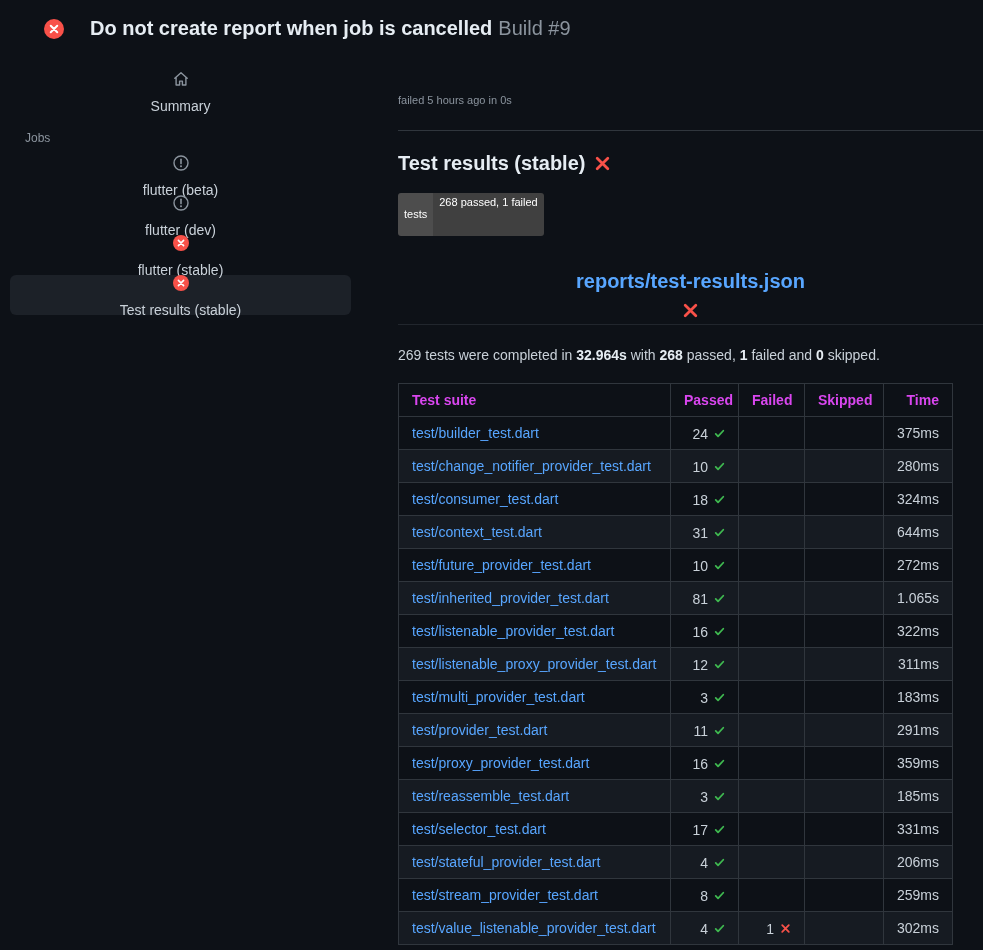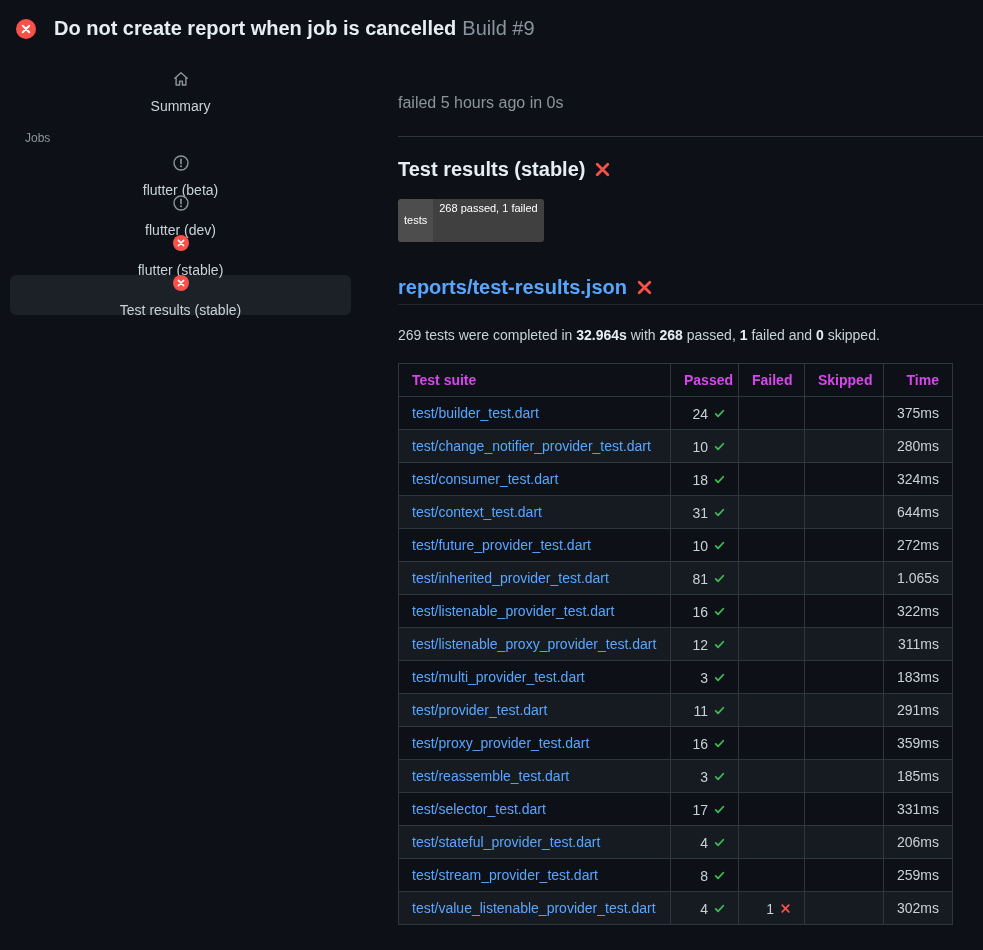--- a/index.html
+++ b/index.html
@@ -10,55 +10,55 @@
     font-family: "Liberation Sans", sans-serif;
     overflow: hidden;
   }
   svg { display: block; }
   .icon20 { width: 20px; height: 20px; flex: none; }
   .icon16 { width: 16px; height: 16px; flex: none; }
   .xmark18 { width: 17px; height: 17px; flex: none; }
   .ico12 { width: 11px; height: 11px; }
 
   
-  .top-header { display: flex; align-items: center; gap: 18px; padding: 17px 24px 13px 16px; }
+  .top-header { display: flex; align-items: center; gap: 26px; padding: 17px 24px 13px 44px; }
   .titlewrap { font-size: 20px; line-height: 23px; font-weight: 400; }
   .titlewrap .title { font-weight: 700; color: #e6edf3; }
   .titlewrap .build { color: #8b949e; margin-left: 6px; }
 
   
   .layout { display: flex; align-items: flex-start; }
   .sidebar { width: 341px; margin-left: 10px; padding-top: 18px; flex: none; }
   .main { flex: 1; margin-left: 47px; padding-top: 36px; min-width: 0; }
 
   
   .side-item {
     display: flex; align-items: center; gap: 11px;
     height: 40px; padding: 0 15px; border-radius: 6px;
     font-size: 14px; color: #c9d1d9; cursor: pointer; flex-direction: column;
   }
   .side-item.selected { background: #1c2128; }
   .jobs-label { font-size: 12px; color: #8b949e; padding: 0 15px; margin: 20px 0 10px; }
 
   
   .breadcrumb { font-size: 14px; font-weight: 700; color: #e6edf3; line-height: 17px; }
-  .meta { font-size: 16px; color: #8b949e; margin-top: 5px; }
+  .meta { font-size: 11px; color: #8b949e; margin-top: 5px; }
   .divider { height: 1px; background: #30363d; margin-top: 24px; }
 
   .section-title { margin-top: 21px; font-size: 20px; line-height: 23px; font-weight: 700;
     display: flex; align-items: center; gap: 9px; }
 
   .badge { display: inline-flex; margin-top: 18px; font-size: 11px; line-height: 11px;
     border-radius: 3px; overflow: hidden; vertical-align: top; }
   .badge .lbl { background: #4d4d4d; color: #ffffff; padding: 16px 6px; }
   .badge .val { background: #404040; color: #ffffff; padding: 4px 6px; }
 
   .report-title { margin-top: 34px; font-size: 20px; line-height: 23px; font-weight: 700;
     display: flex; align-items: center; gap: 9px; padding-bottom: 5px;
-    border-bottom: 1px solid #21262d; }
+    border-bottom: 1px solid #21262d; flex-direction: column; }
   .report-title a { color: #58a6ff; text-decoration: none; }
 
   .summary-line { font-size: 14px; margin-top: 22px; color: #c9d1d9; }
   .summary-line strong { color: #e6edf3; font-weight: 700; }
 
   
   table { border-collapse: collapse; margin-top: 20px; font-size: 14px; width: 554px;
     table-layout: fixed; }
   th, td { border: 1px solid #30363d; padding: 0 13px; height: 33px; }
   th { font-weight: 700; text-align: left; color: #d946ef; }

